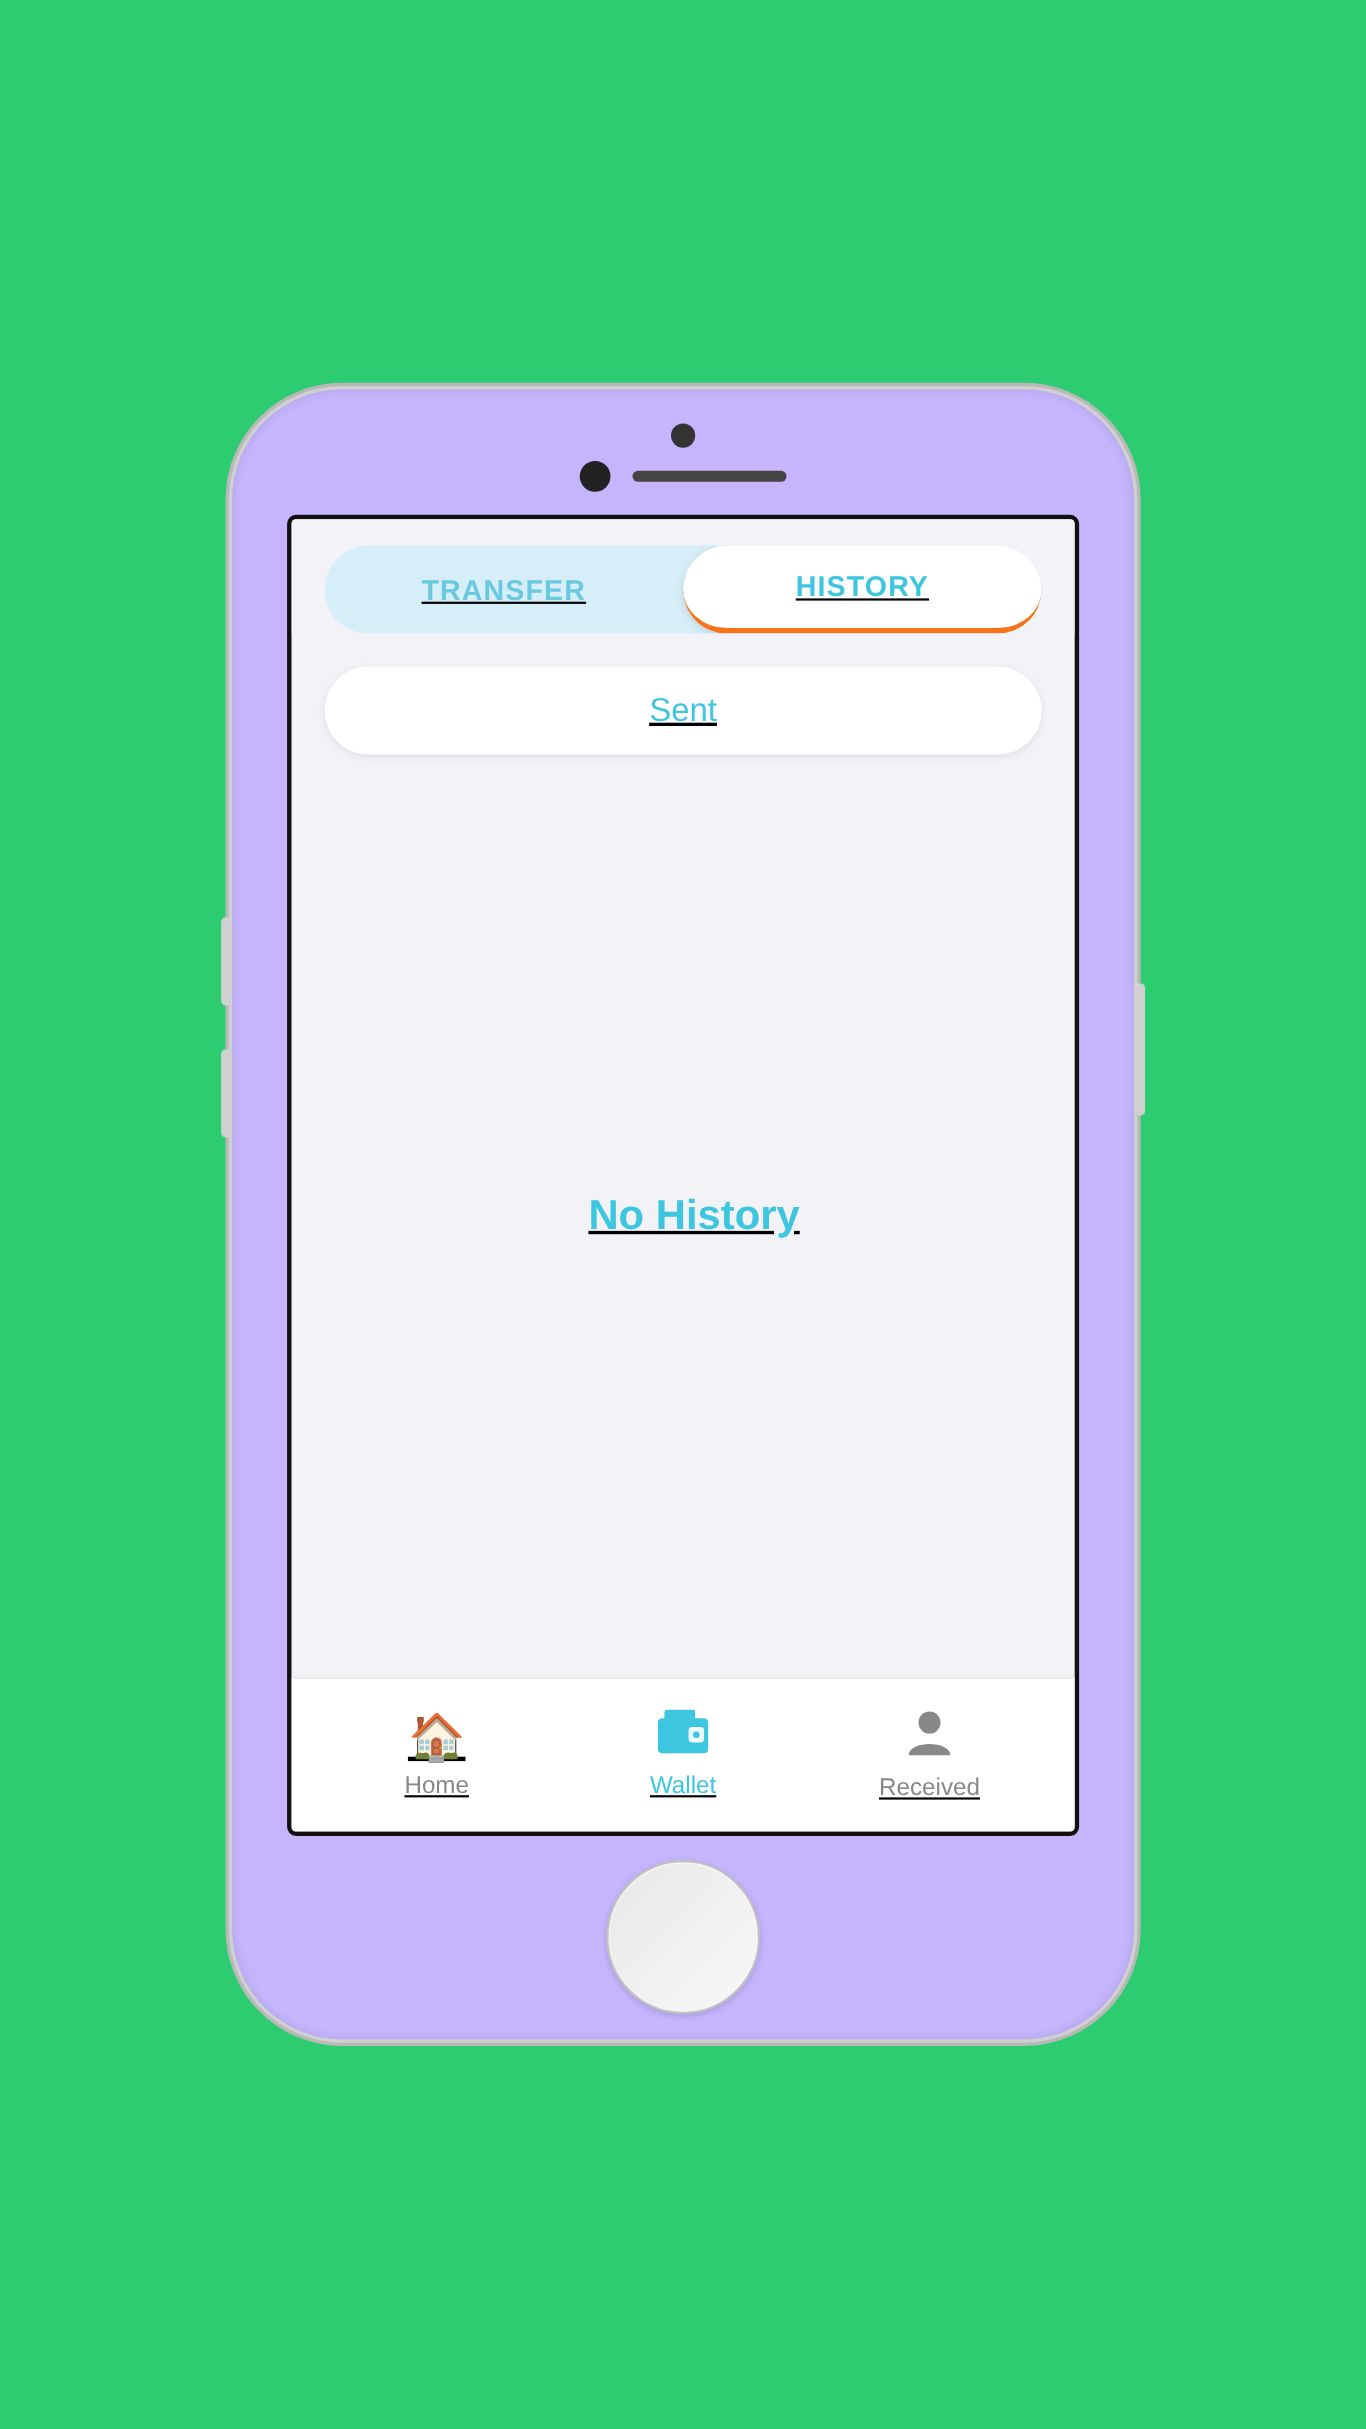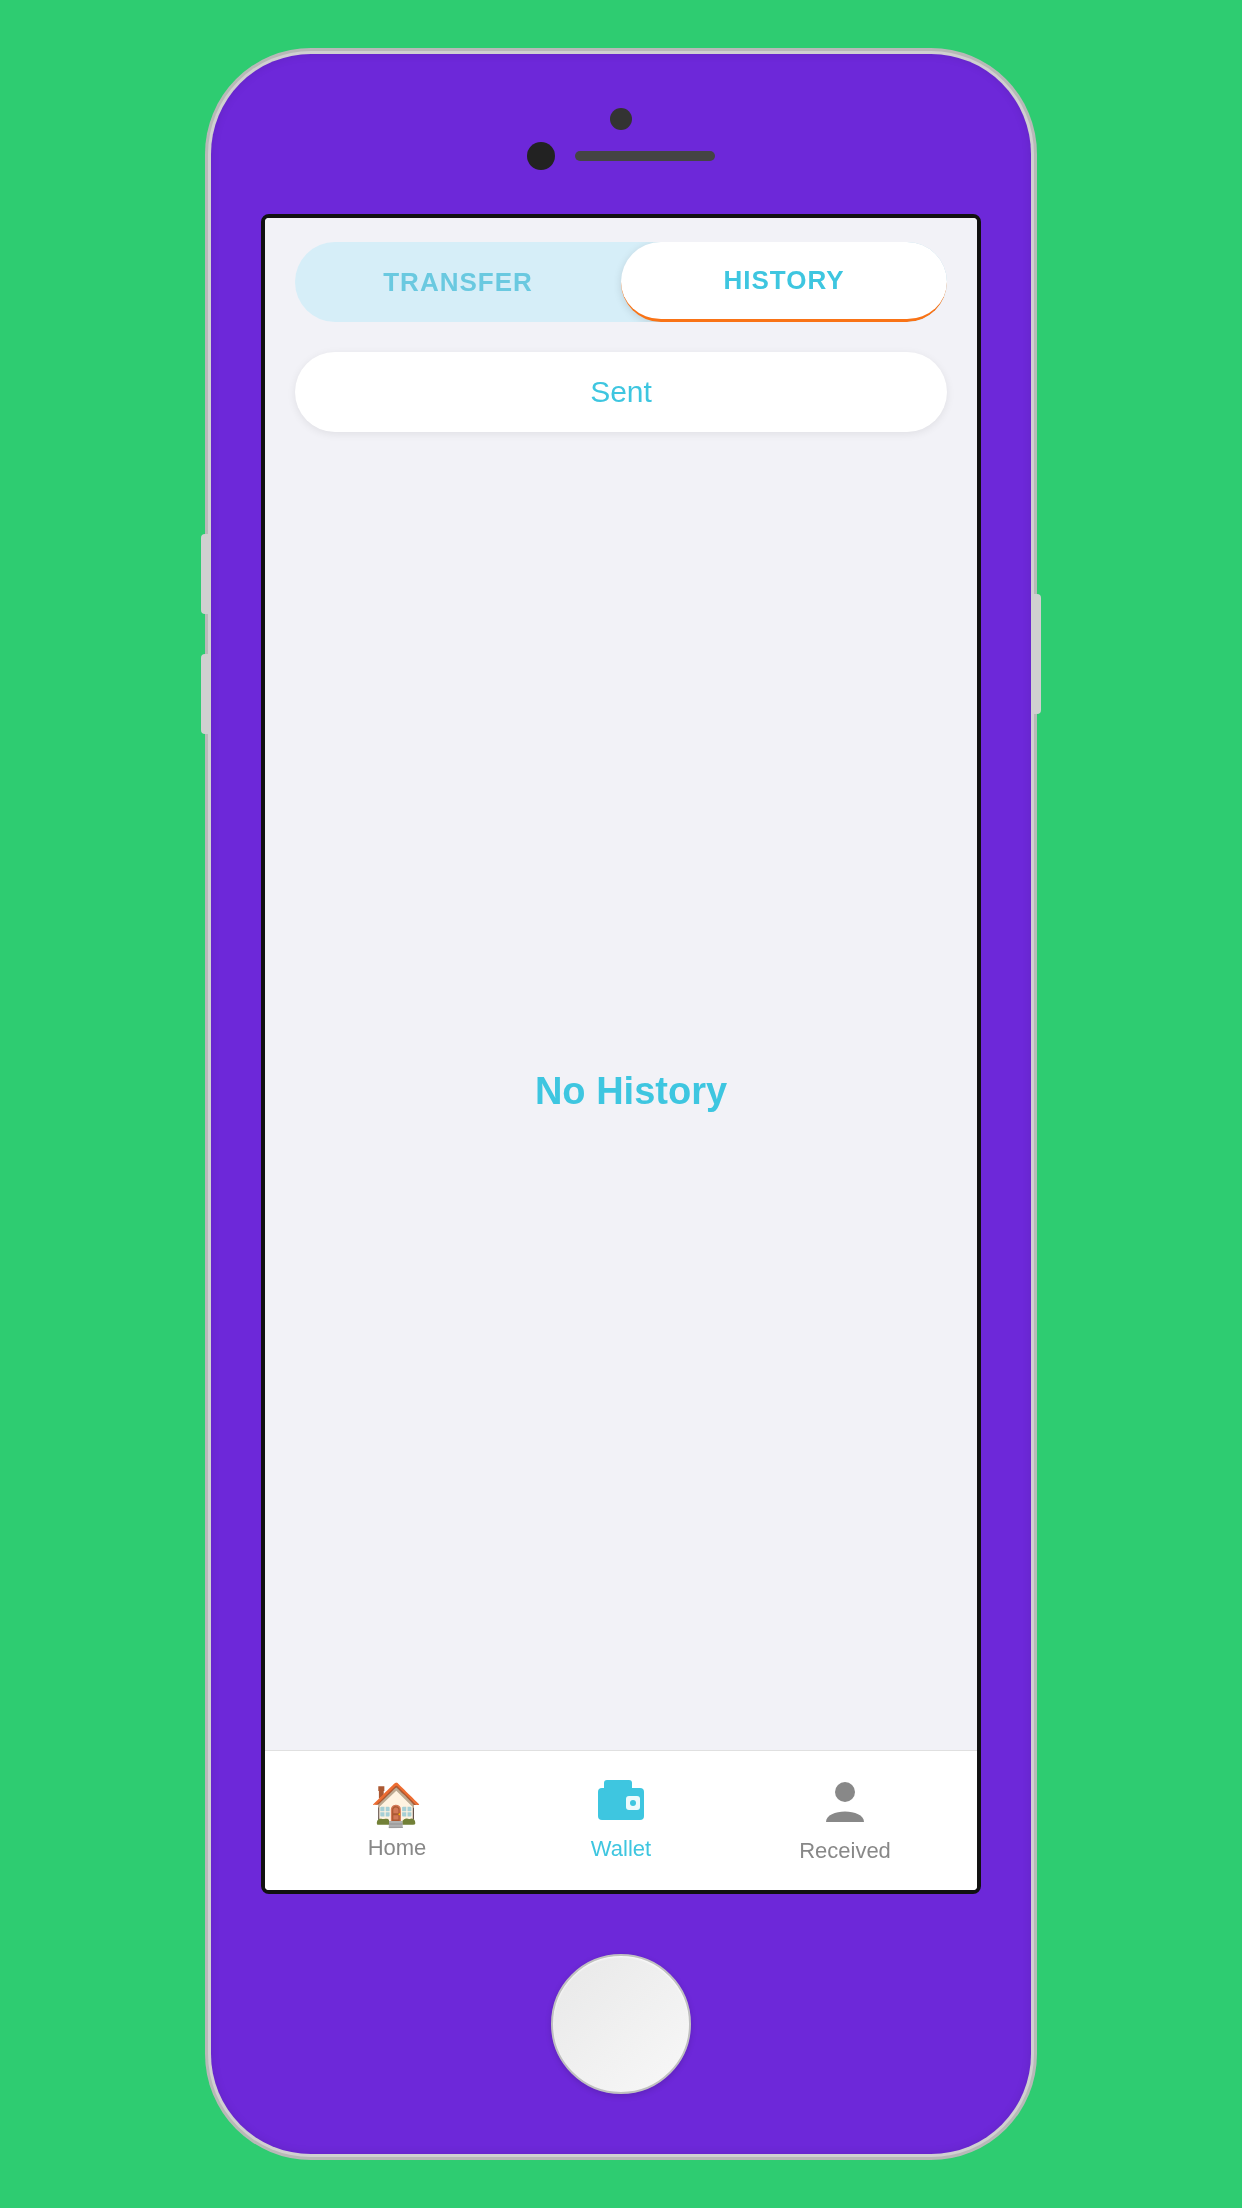--- a/index.html
+++ b/index.html
@@ -9,29 +9,30 @@
       height: 2208px;
       background-color: #2ecc71;
       display: flex;
       align-items: center;
       justify-content: center;
       font-family: -apple-system, BlinkMacSystemFont, 'Helvetica Neue', Arial, sans-serif;
     }
 
     .phone-outer {
       width: 820px;
-      height: 2100px;
-      background: #6d28d9;
+      height: 1500px;
+      background: #c4b5fd;
       border-radius: 100px;
       position: relative;
       display: flex;
       flex-direction: column;
       align-items: center;
       justify-content: flex-start;
       box-shadow: 0 0 0 3px #d0d0d0, 0 0 0 6px #b8b8b8, inset 0 0 10px rgba(0,0,0,0.1);
+      text-decoration: underline;
     }
 
     
     .phone-top-bar {
       width: 100%;
       height: 160px;
       display: flex;
       flex-direction: column;
       align-items: center;
       justify-content: center;
@@ -105,21 +106,21 @@
       font-weight: 600;
       letter-spacing: 1px;
       cursor: pointer;
       border-radius: 50px;
       color: #5bc8e8;
     }
 
     .tab-item.active {
       background: white;
       box-shadow: 0 2px 8px rgba(0,0,0,0.12);
-      border-bottom: 3px solid #f97316;
+      border-bottom: 5px solid #f97316;
       color: #3ec6e0;
     }
 
     .tab-item.inactive {
       color: #6ac9e0;
       background: transparent;
     }
 
     
     .filter-row {

